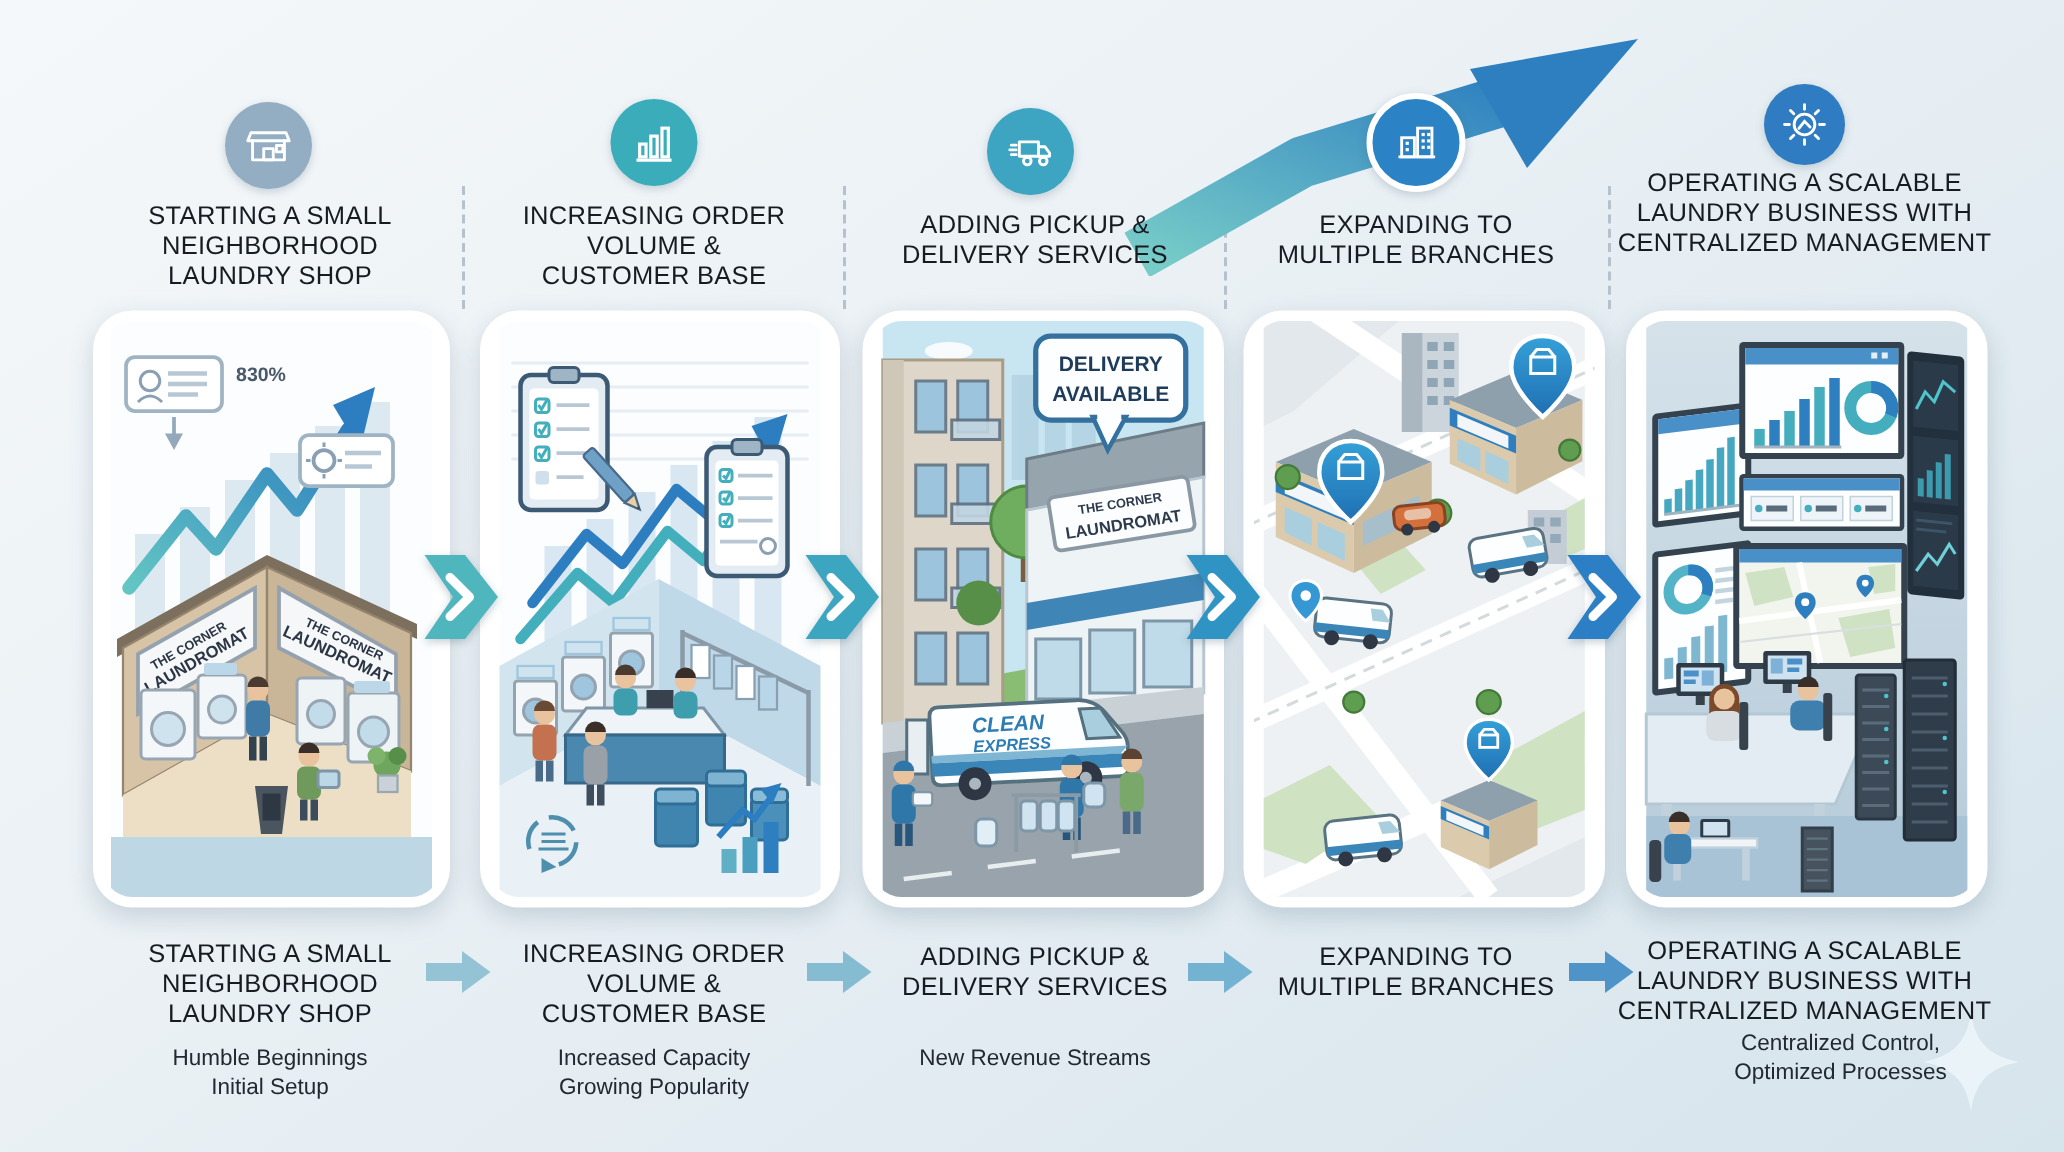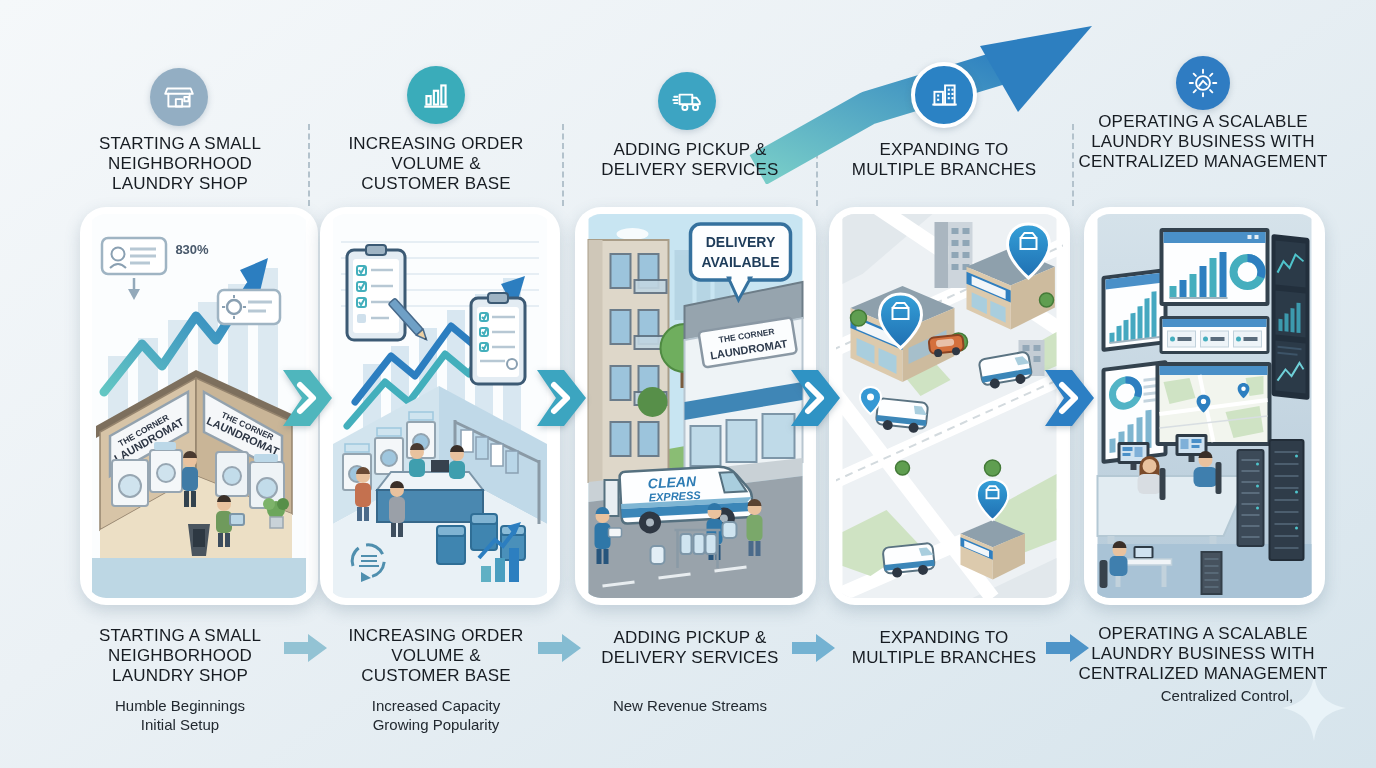--- a/index.html
+++ b/index.html
@@ -131,21 +131,21 @@
   <div class="head" style="left:804px;top:140px">
     <span>EXPANDING TO</span>
     <span>MULTIPLE BRANCHES</span>
   </div>
   <div class="head" style="left:1063px;top:112px">
     <span>OPERATING A SCALABLE</span>
     <span>LAUNDRY BUSINESS WITH</span>
     <span>CENTRALIZED MANAGEMENT</span>
   </div>
 
-  <div class="panel" style="left:80px;width:224px">
+  <div class="panel" style="left:62px;width:224px">
     <svg viewBox="0 0 214 384">
       <defs>
           <linearGradient id="zg1" x1="0" y1="1" x2="1" y2="0">
         <stop offset="0" stop-color="#63c6c3"></stop>
             <stop offset="1" stop-color="#2c7ec0"></stop>
           </linearGradient>
         </defs>
       <rect width="214" height="384" fill="#fbfdfe"></rect>
       <g fill="#dce9f1">
         <rect x="16" y="142" width="20" height="78"></rect>
@@ -915,20 +915,21 @@
   </div>
   <div class="bsub" style="left:296px;top:696px">
     <span>Increased Capacity</span>
       <span>Growing Popularity</span>
   </div>
   <div class="bsub" style="left:550px;top:696px">
     <span>New Revenue Streams</span>
   </div>
   <div class="bsub" style="left:1077px;top:686px;width:300px">
     <span>Centralized Control,</span>
+      <span>Optimized Processes</span>
   </div>
 
   <svg class="barrow" style="left:284px" viewBox="0 0 44 30">
     <polygon points="0,9 24,9 24,1 43,15 24,29 24,21 0,21" fill="#93c3d4"></polygon>
   </svg>
   <svg class="barrow" style="left:538px" viewBox="0 0 44 30">
     <polygon points="0,9 24,9 24,1 43,15 24,29 24,21 0,21" fill="#85bcd2"></polygon>
   </svg>
   <svg class="barrow" style="left:792px" viewBox="0 0 44 30">
     <polygon points="0,9 24,9 24,1 43,15 24,29 24,21 0,21" fill="#74b2d2"></polygon>

